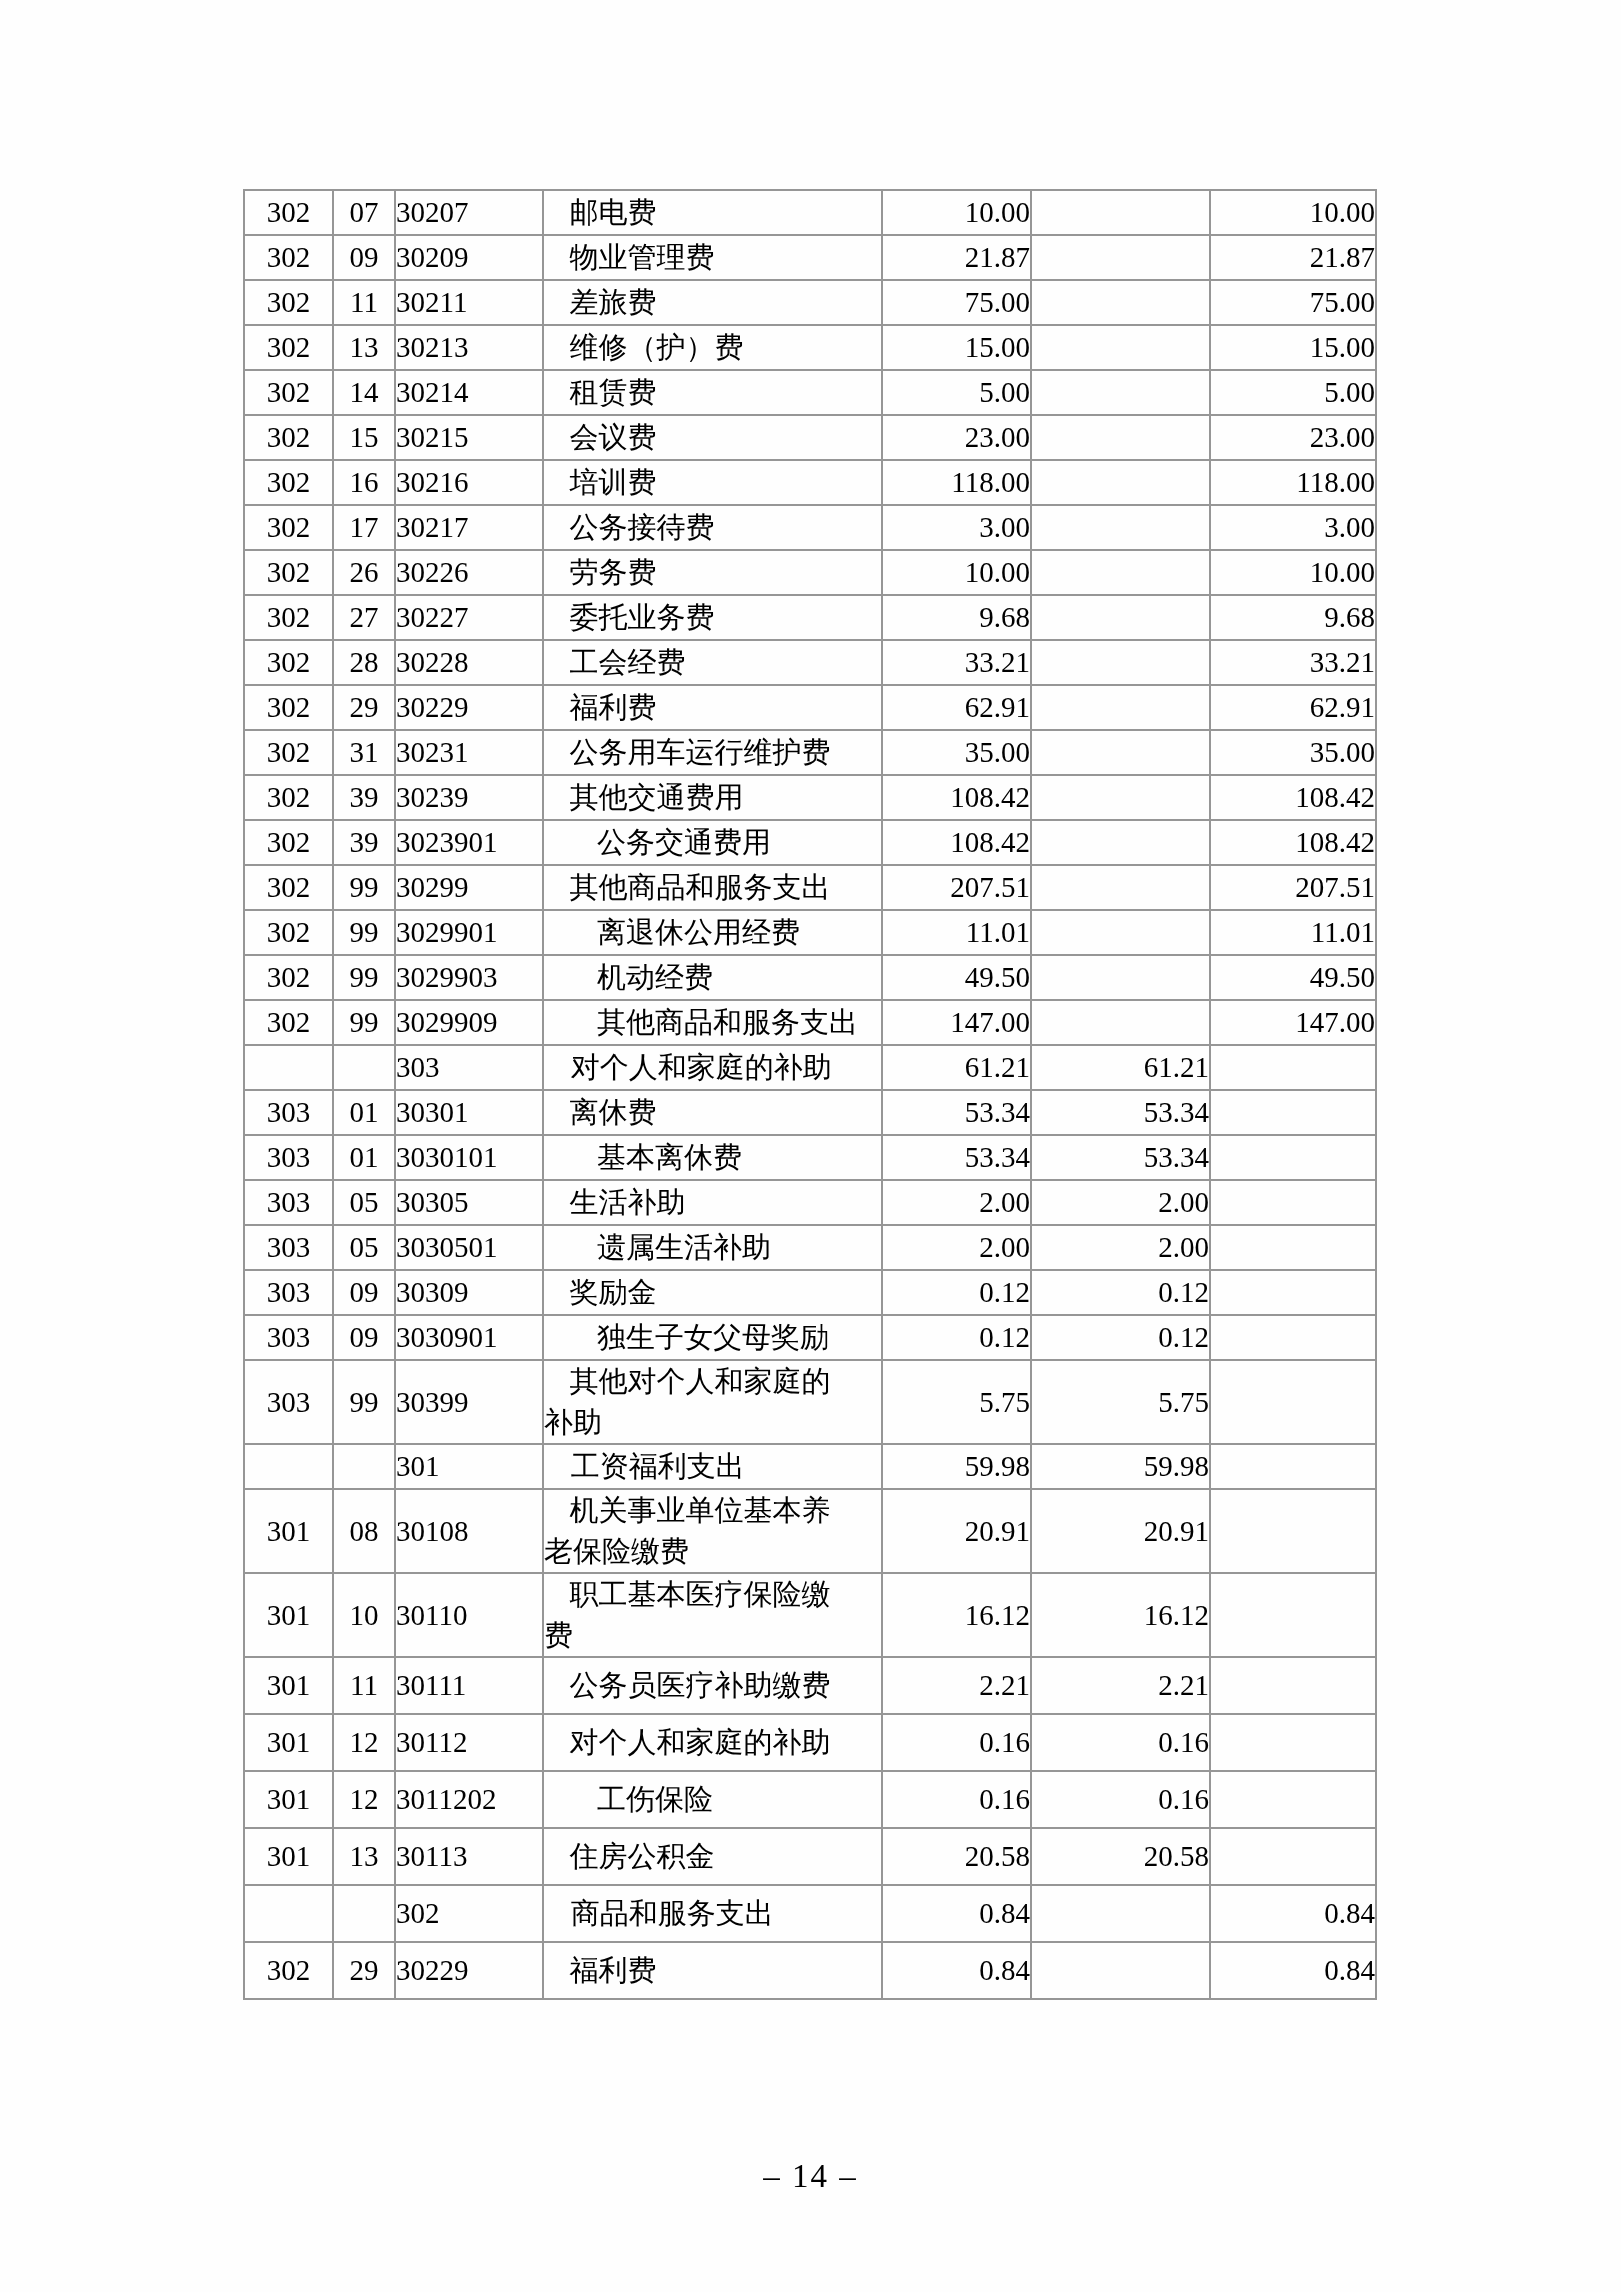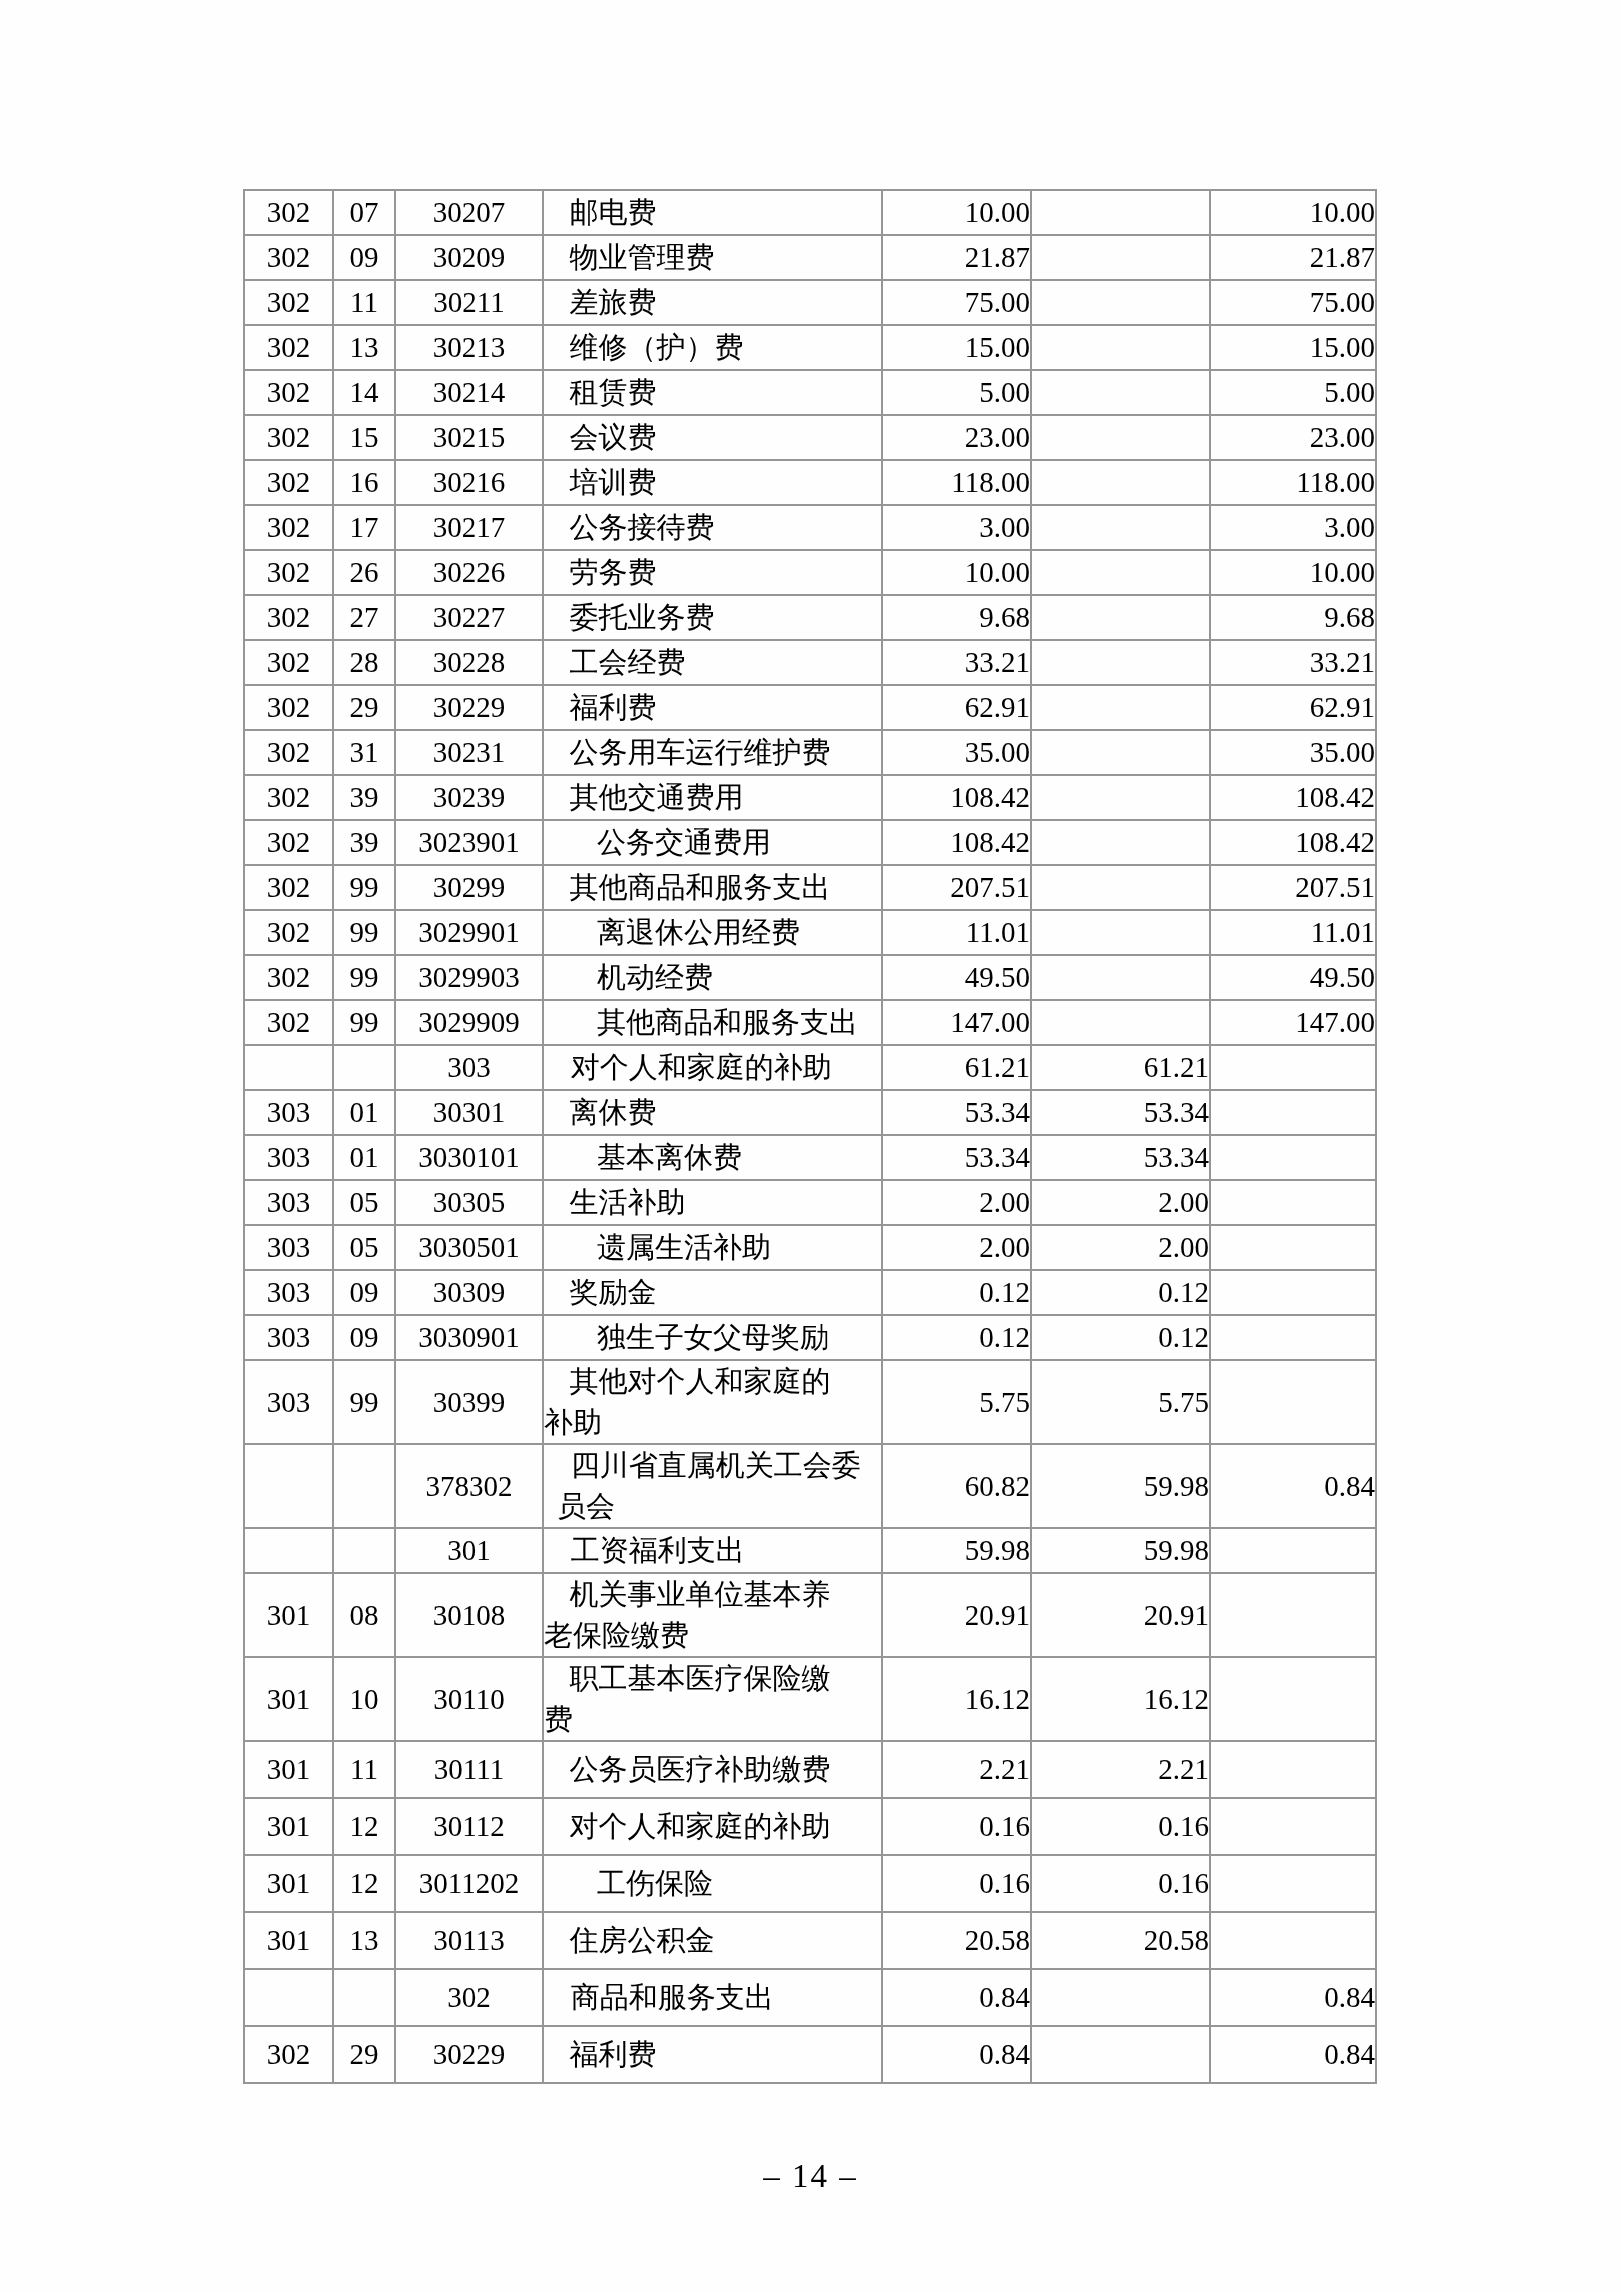--- a/index.html
+++ b/index.html
@@ -25,21 +25,21 @@
     border: 2px solid #969696;
     font-size: 29px;
     line-height: 41px;
     padding: 0;
     vertical-align: middle;
     overflow: hidden;
   }
   tr.a td { height: 43px; }
   tr.b td { height: 55px; }
   td.cc   { text-align: center; }
-  td.code { text-align: center; padding-left: 13.7px; }
+  td.code { text-align: left; padding-left: 13.7px; }
   td.name {
     text-align: left;
     padding-left: 5.9px;
     padding-right: 3.9px;
     white-space: pre-wrap;
     word-break: break-all;
   }
   td.name.l1 { text-indent: 13.7px; padding-left: 13px; }
   td.name.l2 { text-indent: 25.5px; }
   td.name.l3 { text-indent: 37px; padding-left: 16px; }
@@ -309,30 +309,20 @@
           <td class="code">30399</td>
           <td class="name l2">其他对个人和家庭的
 补助</td>
           <td class="v">5.75</td>
           <td class="v">5.75</td>
           <td class="v"></td>
         </tr>
         <tr class="a">
           <td class="cc"></td>
           <td class="cc"></td>
-          <td class="code">378302</td>
-          <td class="name l1">四川省直属机关工会委
-员会</td>
-          <td class="v">60.82</td>
-          <td class="v">59.98</td>
-          <td class="v">0.84</td>
-        </tr>
-        <tr class="a">
-          <td class="cc"></td>
-          <td class="cc"></td>
           <td class="code">301</td>
           <td class="name l1">工资福利支出</td>
           <td class="v">59.98</td>
           <td class="v">59.98</td>
           <td class="v"></td>
         </tr>
         <tr class="a">
           <td class="cc">301</td>
           <td class="cc">08</td>
           <td class="code">30108</td>

